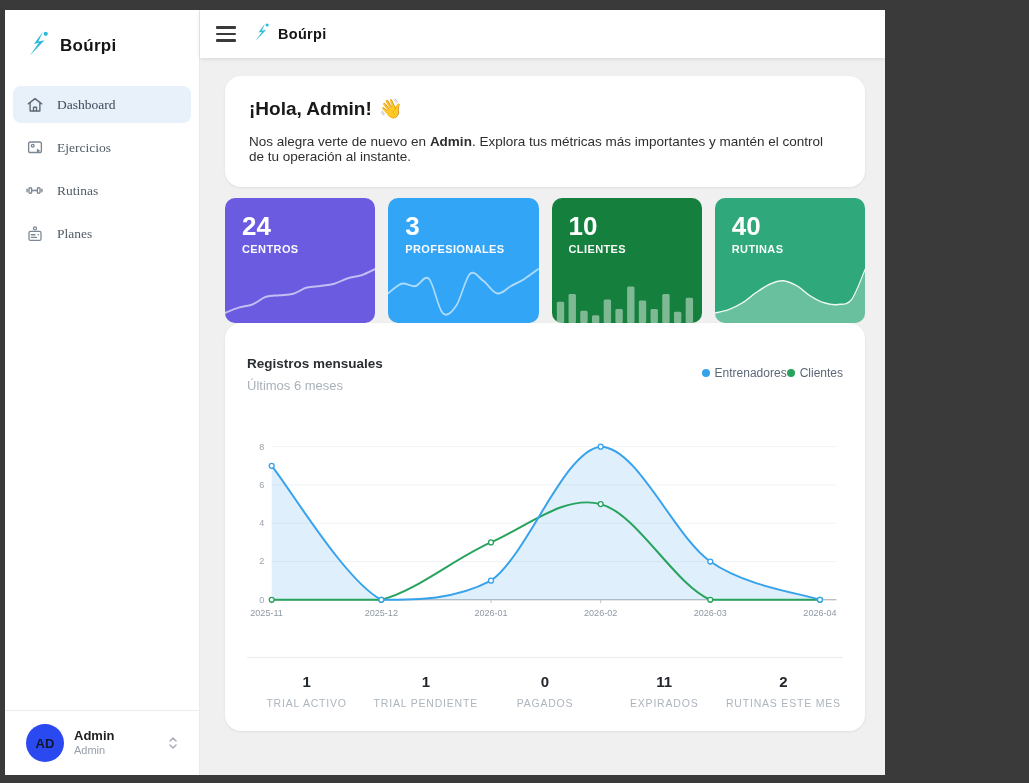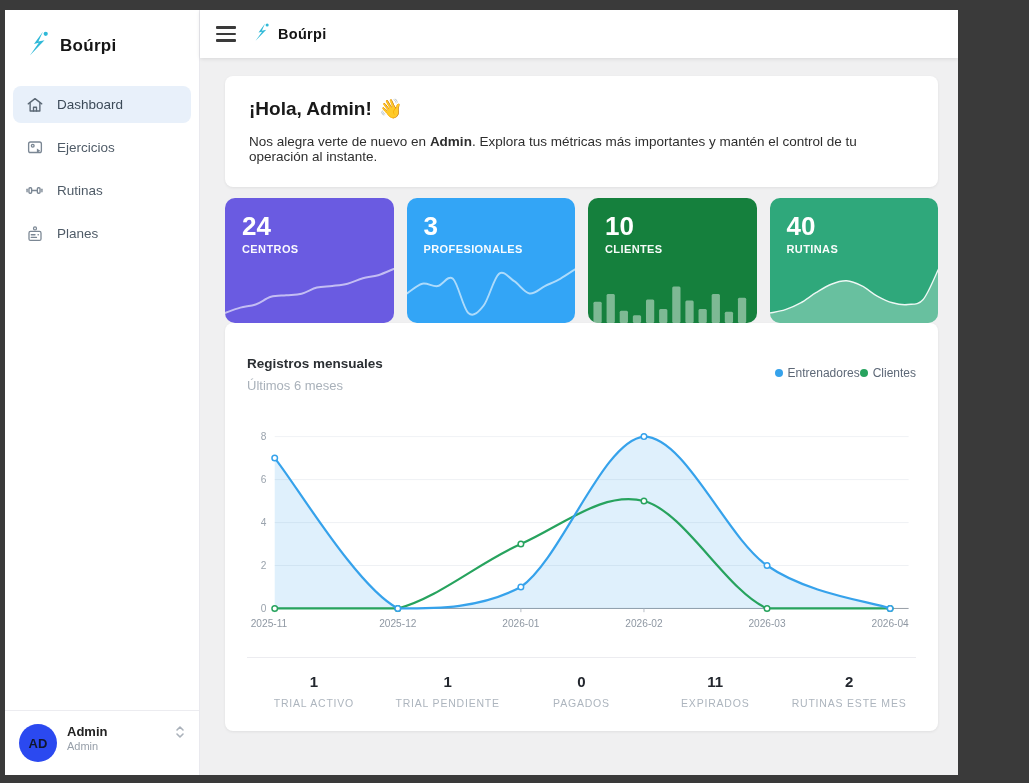--- a/index.html
+++ b/index.html
@@ -3,48 +3,48 @@
 <meta charset="utf-8">
 <style>
   * { box-sizing: border-box; margin: 0; padding: 0; }
   html,body { width:1029px; height:783px; }
   body {
     background:#3a3a3a;
     padding:10px 4px 8px 5px;
     font-family:"Liberation Sans", sans-serif;
     overflow:hidden;
   }
-  .app { width:953px; height:765px; background:#fff; display:flex; overflow:hidden; }
+  .app { width:880px; height:765px; background:#fff; display:flex; overflow:hidden; }
 
   
   .sidebar { width:195px; min-width:195px; background:#fff; border-right:1px solid #e9e9ee; display:flex; flex-direction:column; }
   .brand { display:flex; align-items:center; gap:9px; padding:20px 18px 24px 20px; }
   .brand-name { font-size:17px; font-weight:bold; color:#151515; letter-spacing:.3px; }
-  .nav { padding:0 8px; display:flex; flex-direction:column; gap:6px; }
+  .nav { padding:0 8px; display:flex; flex-direction:column; gap:6px;font-family:Liberation Serif, serif; }
   .nav-item { display:flex; align-items:center; gap:13px; padding:9px 12px; border-radius:8px; cursor:pointer; color:#4f5b67; font-size:13.5px; }
   .nav-item .ico { width:19px; height:19px; display:flex; align-items:center; justify-content:center; }
   .nav-item.active { background:#e8f0fa; color:#3c4a58; }
-  .sb-footer { margin-top:auto; border-top:1px solid #ececf0; padding:13px 14px; display:flex; gap:10px; background:#fff; }
+  .sb-footer { margin-top:auto; border-top:1px solid #ececf0; padding:13px 21px; display:flex; align-items:center; gap:10px; background:#fff; }
   .avatar { width:38px; height:38px; border-radius:50%; background:#2b49f0; color:#10172e; font-weight:bold; font-size:13px; display:flex; align-items:center; justify-content:center; flex:none; }
   .uinfo { flex:1; line-height:1.25; }
   .uname { font-size:13px; font-weight:bold; color:#222; }
   .urole { font-size:11px; color:#98a0aa; }
   .chev { color:#aab1ba; display:flex; flex-direction:column; align-items:center; cursor:pointer; }
 
   
   .main-col { flex:1; display:flex; flex-direction:column; min-width:0; }
   .topbar { height:48px; min-height:48px; background:#fff; display:flex; align-items:center; gap:16px; padding:0 16px; box-shadow:0 1px 4px rgba(0,0,0,.10); position:relative; z-index:2; }
   .burger { width:20px; display:flex; flex-direction:column; gap:4px; cursor:pointer; }
   .burger span { height:2.5px; background:#3a3a3a; border-radius:1px; }
   .topbar .brand-mini { display:flex; align-items:center; gap:7px; }
   .topbar .brand-mini .brand-name { font-size:14.5px; }
 
   .content { flex:1; background:#f0f0f1; padding:18px 20px 0 25px; overflow:hidden; }
 
-  .card { background:#fff; border-radius:8px; box-shadow:0 1px 3px rgba(0,0,0,.07); }
+  .card { background:#fff; border-radius:16px; box-shadow:0 1px 3px rgba(0,0,0,.07); }
 
   
   .welcome { padding:21px 24px 23px; }
   .welcome h1 { font-size:19px; color:#191919; display:flex; align-items:center; gap:8px; }
   .welcome p { margin-top:14px; font-size:13.5px; color:#2e2e2e; }
 
   
   .stats-row { display:grid; grid-template-columns:repeat(4,1fr); gap:13px; margin-top:11px; }
   .stat-card { height:125px; border-radius:10px; color:#fff; padding:15px 17px 0; position:relative; overflow:hidden; }
   .stat-value { font-size:26px; font-weight:bold; line-height:1.05; }

